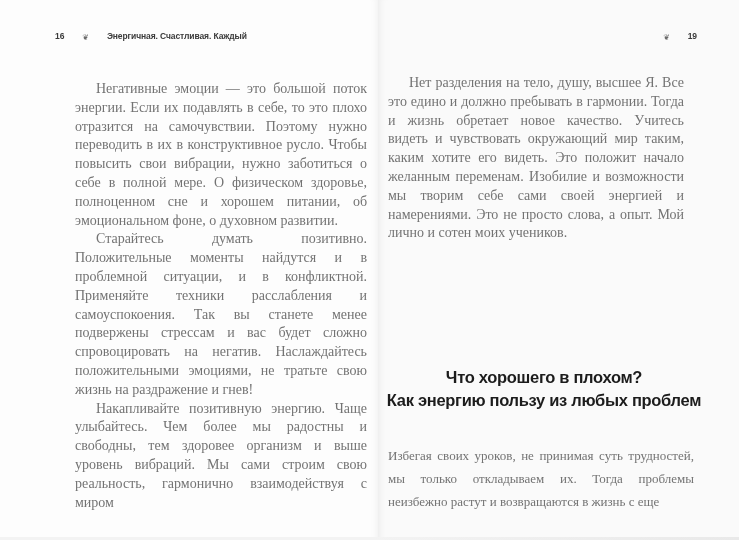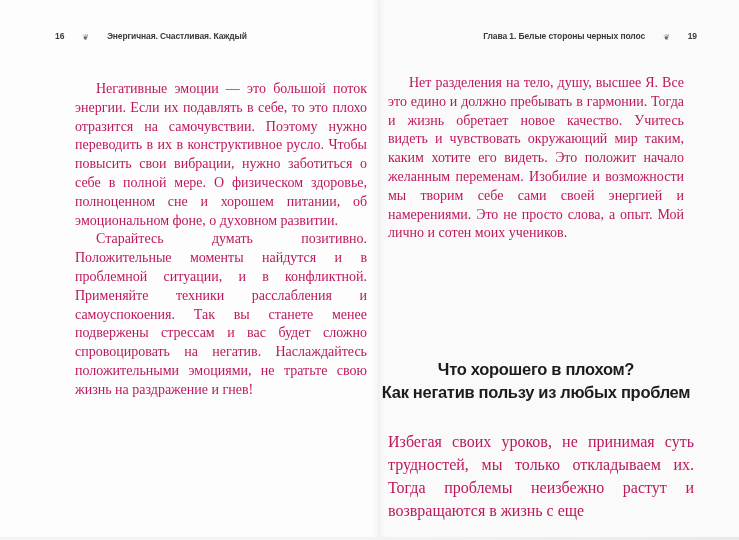--- a/index.html
+++ b/index.html
@@ -36,67 +36,67 @@
   }
   .running-head.left{left:55px;}
   .running-head.right{right:42px;}
   .fleuron{
     font-size:8px;color:#6a6a6a;font-weight:400;
     margin:0 18px;transform:translateY(0.5px);
   }
   
   .body-text{
     position:absolute;text-align:justify;
-    font-size:14px;line-height:18.8px;color:#be185d;
+    font-size:14px;line-height:18.8px;color:#737373;
   }
   .body-text p{margin:0;padding:0;}
   p.indent{text-indent:21px;}
   p.noindent{text-indent:0;}
   .body-left{left:75px;top:80px;width:292px;}
   .body-right-top{left:10px;top:74px;width:296px;}
-  .body-right-bottom{left:10px;top:430px;width:306px;font-size:16px;line-height:23px;}
+  .body-right-bottom{left:10px;top:444px;width:306px;font-size:13px;line-height:23px;}
   
   .section-heading{
     position:absolute;left:0;top:358px;width:316px;
-    margin:0;text-align:center;
+    margin:8px;text-align:center;
     font-family:"Liberation Sans", sans-serif;
     font-weight:700;font-size:16.5px;line-height:23px;
     letter-spacing:-0.3px;color:#1c1c1c;
   }
   .section-heading span{display:block;}
 </style>
 </head>
 <body>
 
 <div class="spread">
 
   <div class="page page-left">
     <div class="running-head left">
       <span>16</span>
       <span class="fleuron">❦</span>
       <span>Энергичная. Счастливая. Каждый</span>
     </div>
     <div class="body-text body-left">
       <p class="indent">Негативные эмоции — это большой поток энергии. Если их подавлять в себе, то это плохо отразится на самочувствии. Поэтому нужно переводить в их в конструктивное русло. Чтобы повысить свои вибрации, нужно заботиться о себе в полной мере. О физическом здоровье, полноценном сне и хорошем питании, об эмоциональном фоне, о духовном развитии.</p>
       <p class="indent">Старайтесь думать позитивно. Положительные моменты найдутся и в проблемной ситуации, и в конфликтной. Применяйте техники расслабления и самоуспокоения. Так вы станете менее подвержены стрессам и вас будет сложно спровоцировать на негатив. Наслаждайтесь положительными эмоциями, не тратьте свою жизнь на раздражение и гнев!</p>
+      <p class="indent">Накапливайте позитивную энергию. Чаще улыбайтесь. Чем более мы радостны и свободны, тем здоровее организм и выше уровень вибраций. Мы сами строим свою реальность, гармонично взаимодействуя с миром</p>
     </div>
   </div>
 
   <div class="page page-right">
     <div class="running-head right">
-      <span>Глава 1. Белые стороны черных полос</span>
       <span class="fleuron">❦</span>
       <span>19</span>
     </div>
     <div class="body-text body-right-top">
       <p class="indent">Нет разделения на тело, душу, высшее Я. Все это едино и должно пребывать в гармонии. Тогда и жизнь обретает новое качество. Учитесь видеть и чувствовать окружающий мир таким, каким хотите его видеть. Это положит начало желанным переменам. Изобилие и возможности мы творим себе сами своей энергией и намерениями. Это не просто слова, а опыт. Мой лично и сотен моих учеников.</p>
     </div>
     <h2 class="section-heading">
       <span>Что хорошего в плохом?</span>
-      <span>Как негатив пользу из любых проблем</span>
+      <span>Как энергию пользу из любых проблем</span>
     </h2>
     <div class="body-text body-right-bottom">
       <p class="noindent">Избегая своих уроков, не принимая суть трудностей, мы только откладываем их. Тогда проблемы неизбежно растут и возвращаются в жизнь с еще</p>
     </div>
   </div>
 
   <div class="bottom-edge"></div>
 </div>
 
 </body></html>

